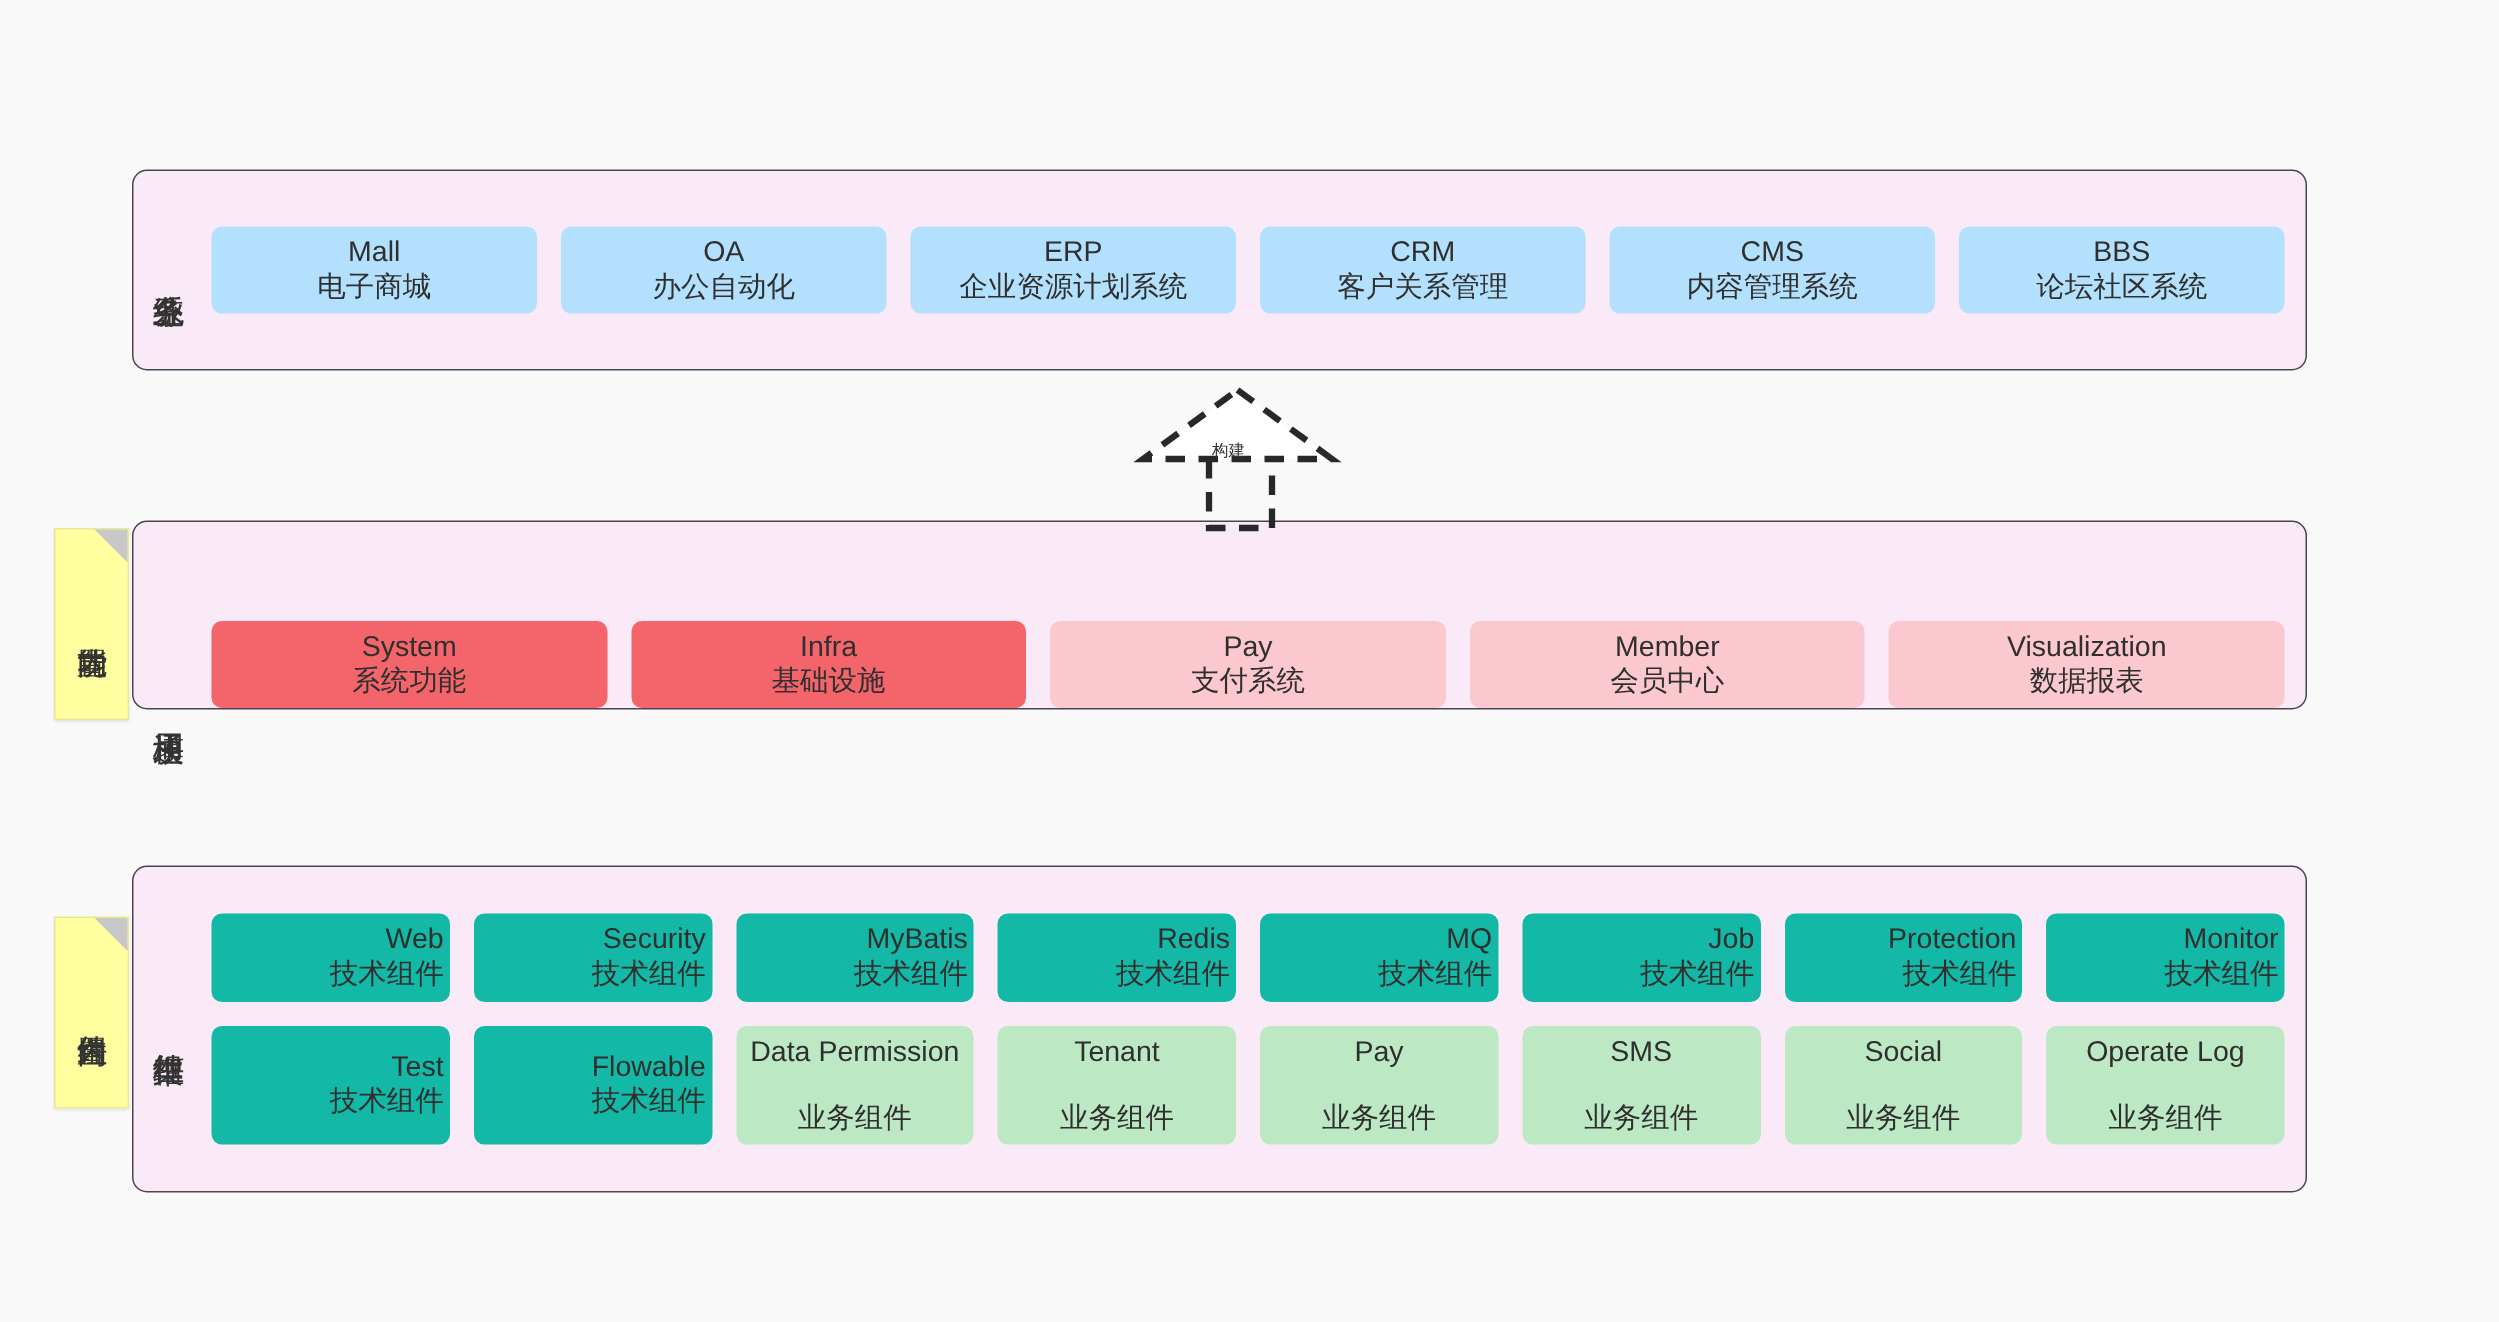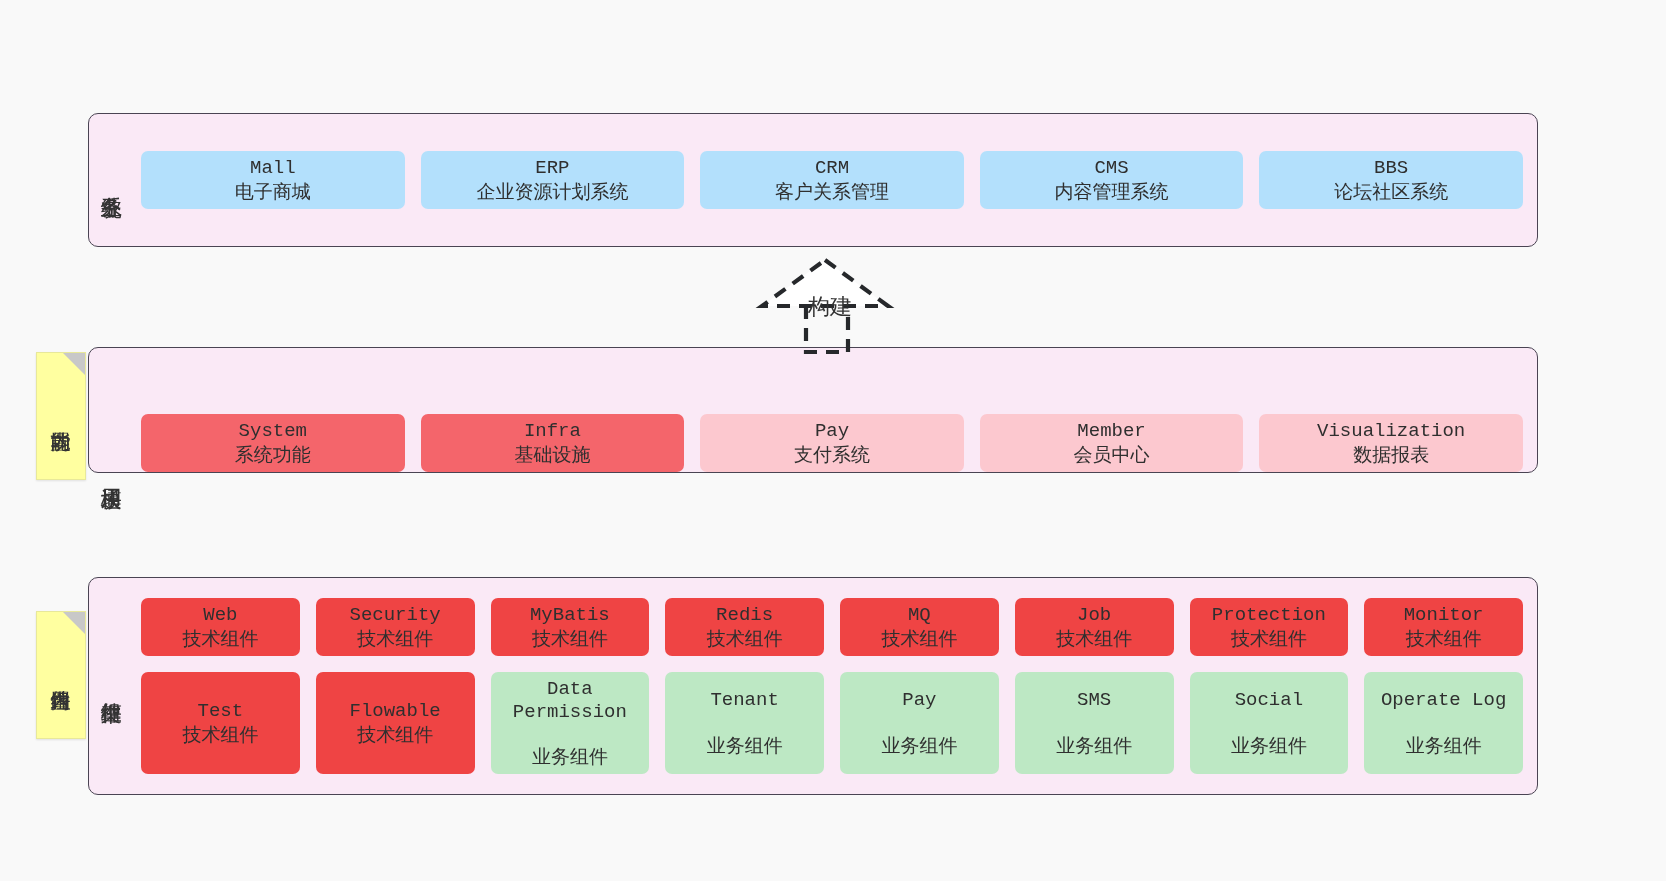--- a/index.html
+++ b/index.html
@@ -60,28 +60,28 @@
     align-items:center;
     justify-content:center;
     text-align:center;
     font-size:19px;
     line-height:1.22;
     color:#2f2f2f;
     box-sizing:border-box;
     padding:6px 4px;
     min-width:0;
   }
-  .cell .t1{display:block;font-family:Liberation Mono, monospace;}
+  .cell .t1{display:block;}
   .cell .t2{display:block;}
 
   
   .c-blue      {background:#b3e0fc;}
   .c-red       {background:#f4656b;}
   .c-pink      {background:#fcc8cf;}
-  .c-green     {background:#ef4444;}
+  .c-green     {background:#14b8a6;align-items:flex-end;}
   .c-lightgreen{background:#bde8c4;gap:21px;}
 
   
   .sticky{
     position:absolute;
     background:#ffffa0;
     border:1px solid #e8e89a;
     box-sizing:border-box;
     display:flex;
     align-items:center;
@@ -101,41 +101,45 @@
     width:0;height:0;
     border-top:22px solid #c8c8c8;
     border-left:22px solid transparent;
   }
 
   
   .conn{position:absolute;z-index:2;}
   .conn svg{display:block;overflow:visible;}
   .conn-label{
     position:absolute;
-    font-size:22px;
+    font-size:11px;
     color:#333333;
     background:transparent;
     white-space:nowrap;
     line-height:1;
   }
 </style>
 </head>
 <body>
 
 <div class="canvas">
 
   <div class="layer" id="layer-business-system" style="left:88px;top:113px;width:1450px;height:134px;">
     <div class="layer-title">业务系统</div>
     <div class="layer-body">
       <div class="row">
         <div class="cell c-blue">
           <span class="t1">Mall</span>
           <span class="t2">电子商城</span>
         </div>
         <div class="cell c-blue">
+          <span class="t1">OA</span>
+          <span class="t2">办公自动化</span>
+        </div>
+        <div class="cell c-blue">
           <span class="t1">ERP</span>
           <span class="t2">企业资源计划系统</span>
         </div>
         <div class="cell c-blue">
           <span class="t1">CRM</span>
           <span class="t2">客户关系管理</span>
         </div>
         <div class="cell c-blue">
           <span class="t1">CMS</span>
           <span class="t2">内容管理系统</span>

